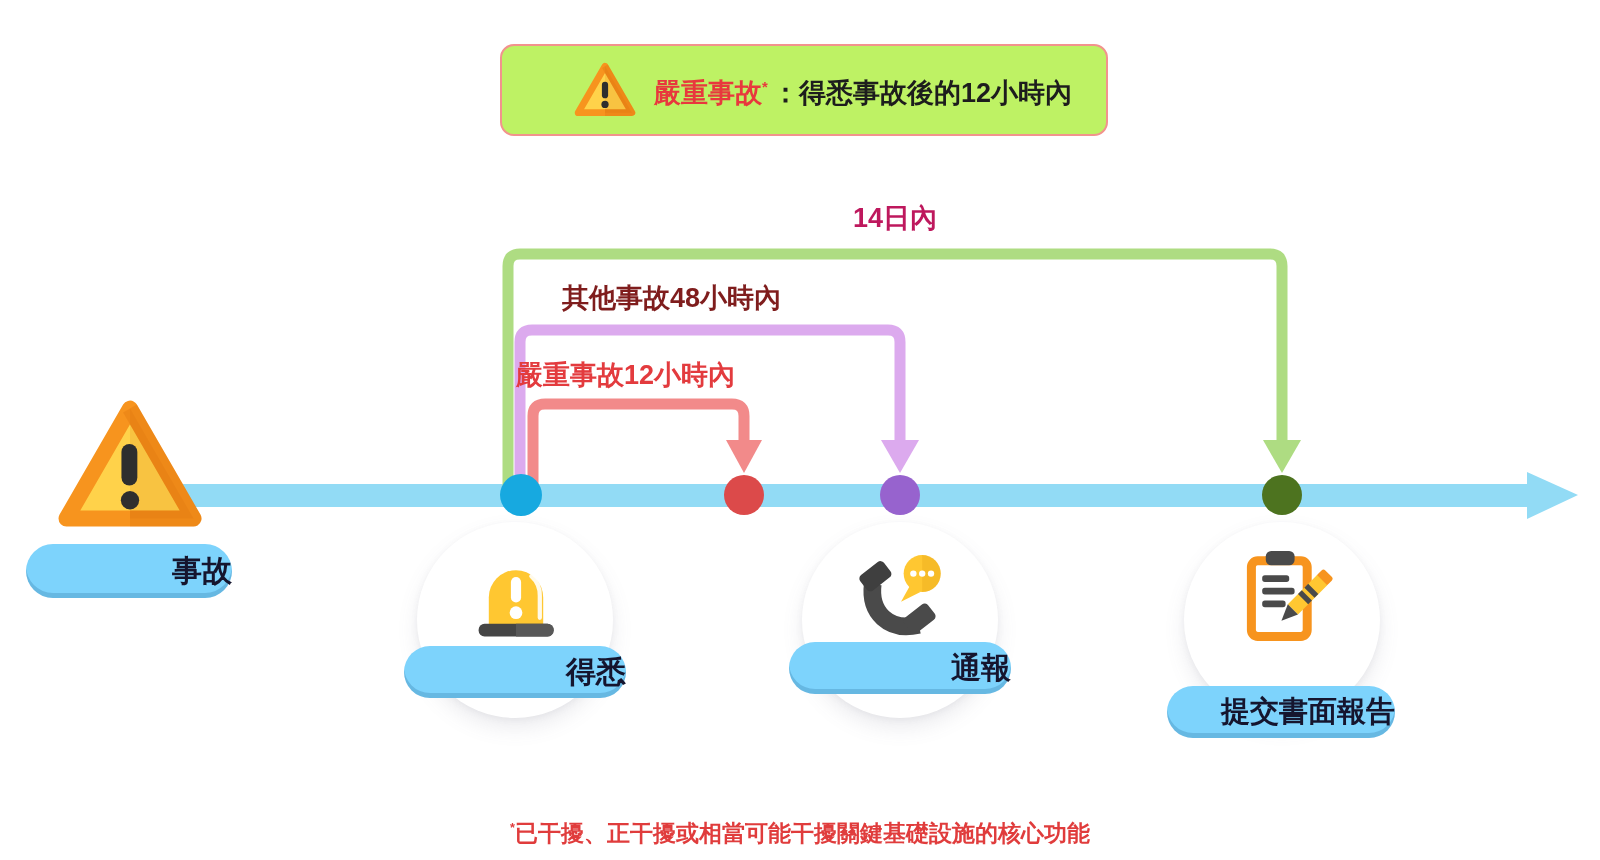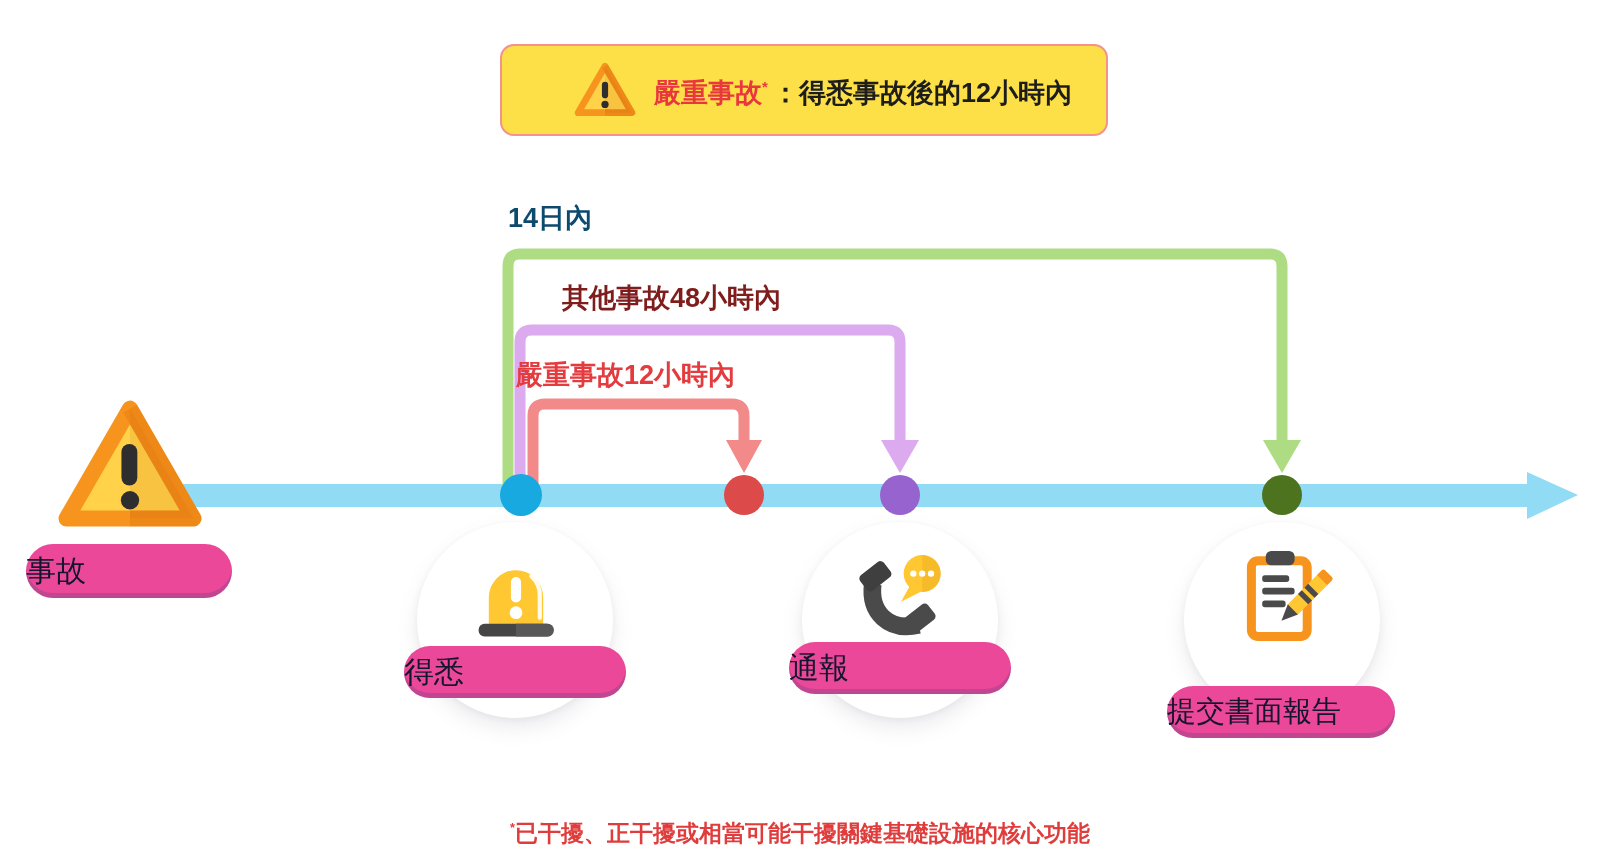--- a/index.html
+++ b/index.html
@@ -2,44 +2,44 @@
 <html><head>
 <meta charset="utf-8">
 <style>
   html,body{margin:0;padding:0;background:#ffffff;}
   body{width:1600px;height:860px;position:relative;overflow:hidden;
        font-family:"Liberation Sans", sans-serif;}
   .abs{position:absolute;}
 
   
   .legend{left:500px;top:44px;width:604px;height:88px;border:2px solid #F2938D;
-          border-radius:14px;background:#fde047;display:flex;align-items:center;z-index:5;}
+          border-radius:14px;background:#bef264;display:flex;align-items:center;z-index:5;}
   .legend-icon{margin-left:72px;margin-right:18px;flex:0 0 auto;}
   .legend-lines{display:flex;flex-direction:column;line-height:33px;
                 font-size:27px;font-weight:bold;color:#1d1d1d;}
   .legend-term{display:inline-block;min-width:118px;}
   .t-red{color:#E8383D;}
   .t-purple{color:#9146D6;}
   sup{font-size:0.55em;}
 
   
   .arrow-label{font-size:27px;font-weight:bold;white-space:nowrap;z-index:4;}
-  .lbl-green{left:508px;top:200px;width:774px;color:#0c4a6e;}
+  .lbl-green{left:508px;top:200px;width:774px;text-align:center;color:#be185d;}
   .lbl-purple{left:562px;top:280px;color:#7f1d1d;}
   .lbl-red{left:516px;top:357px;color:#E33B3E;}
 
   
   .shape-layer{left:0;top:0;z-index:1;}
 
   
   .node-circle{width:196px;height:196px;border-radius:50%;background:#fff;z-index:2;
                box-shadow:0 10px 20px rgba(110,110,130,0.13), 0 2px 6px rgba(110,110,130,0.08);}
-  .pill{height:52px;border-radius:28px;background:#ec4899;z-index:3;
-        display:flex;align-items:center;justify-content:flex-start;
-        font-size:30px;font-weight:normal;color:#15152E;
+  .pill{height:52px;border-radius:28px;background:#7dd3fc;z-index:3;
+        display:flex;align-items:center;justify-content:flex-end;
+        font-size:30px;font-weight:bold;color:#15152E;
         box-shadow:inset 0 -5px 0 rgba(0,60,110,0.18);}
   .pill-incident{left:26px;top:544px;width:206px;height:54px;}
   .pill-aware{left:404px;top:646px;width:222px;}
   .pill-notify{left:789px;top:642px;width:222px;}
   .pill-report{left:1167px;top:646px;width:228px;font-size:29px;margin-top:40px;}
   .node-icon{z-index:3;}
 
   
   .footnote{left:0;top:818px;width:1600px;text-align:center;color:#E03C3C;
             font-size:23px;font-weight:bold;z-index:4;}

